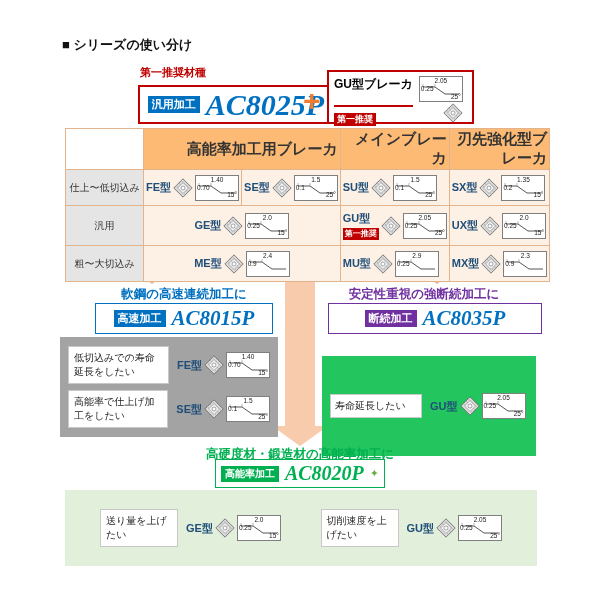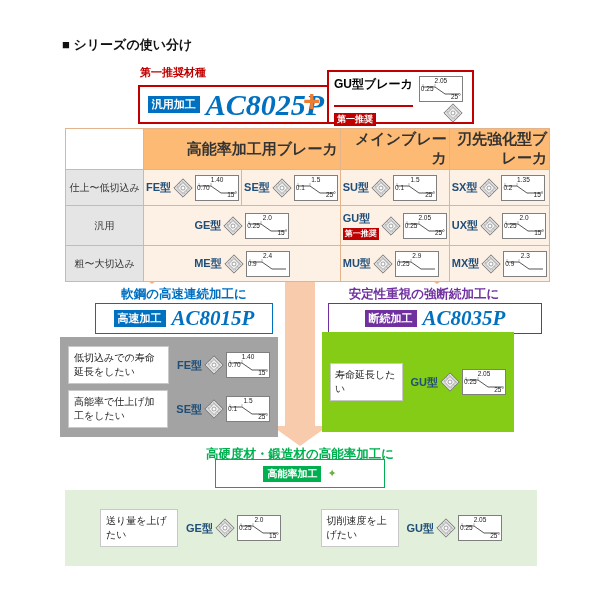--- a/index.html
+++ b/index.html
@@ -60,21 +60,21 @@
   .heading{font-size:12.5px;font-weight:bold;text-align:center;}
   .h-blue{color:#0070c0;} .h-purple{color:#7030a0;} .h-green{color:#00b050;}
 
   .gbox{background:#fff;box-sizing:border-box;display:flex;align-items:center;justify-content:center;gap:6px;}
   .b8015{left:95px;top:303px;width:178px;height:31px;border:1px solid #0070c0;}
   .b8035{left:328px;top:303px;width:214px;height:31px;border:1px solid #7030a0;}
   .b8020{left:215px;top:459px;width:170px;height:29px;border:1px solid #00b050;}
 
   .panel{box-sizing:border-box;display:flex;flex-direction:column;justify-content:space-around;padding:6px 8px;}
   .p-left{left:60px;top:337px;width:218px;height:100px;background:#a3a3a3;}
-  .p-right{left:322px;top:332px;width:192px;height:100px;background:#84cc16;}
+  .p-right{left:322px;top:356px;width:214px;height:100px;background:#22c55e;}
   .p-bottom{left:65px;top:490px;width:472px;height:76px;background:#e2efda;flex-direction:row;align-items:center;justify-content:space-between;padding:0 35px;}
   .prow{display:flex;align-items:center;gap:8px;}
   .need{background:#fff;border:1px solid #c8c8c8;font-size:10px;color:#222;padding:4px 5px;line-height:1.4;box-sizing:border-box;}
   .need-l{width:102px;}
   .need-r{width:92px;padding:4px;}
   .need-b{width:78px;}
   .bgroup{display:flex;align-items:center;gap:8px;}
 </style>
 </head>
 <body>
@@ -434,20 +434,21 @@
           <i class="ds">0.25</i>
           <i class="da">25°</i>
         </span>
       </span>
     </div>
   </div>
 
   <div class="abs heading h-green" style="left:0px;top:446px;width:600px;">高硬度材・鍛造材の高能率加工に</div>
   <div class="abs gbox b8020">
     <span class="badge badge-green">高能率加工</span>
+    <span class="grade g20">AC8020P</span>
     <span class="spark">✦</span>
   </div>
   <div class="abs panel p-bottom">
     <div class="bgroup">
       <span class="need need-b">送り量を上げたい</span>
       <span class="tb">
         <b class="tl">GE型</b>
         <span class="insert-slot"><svg viewBox="0 0 24 24" width="20" height="20" aria-hidden="true">
               <polygon points="12,1 23,12 12,23 1,12" fill="#d9d9d9" stroke="#666" stroke-width="1"></polygon>
               <path d="M4,9 L15,20 M7,6 L18,17 M10,3 L21,14" stroke="#a6a6a6" stroke-width="0.8" fill="none"></path>

